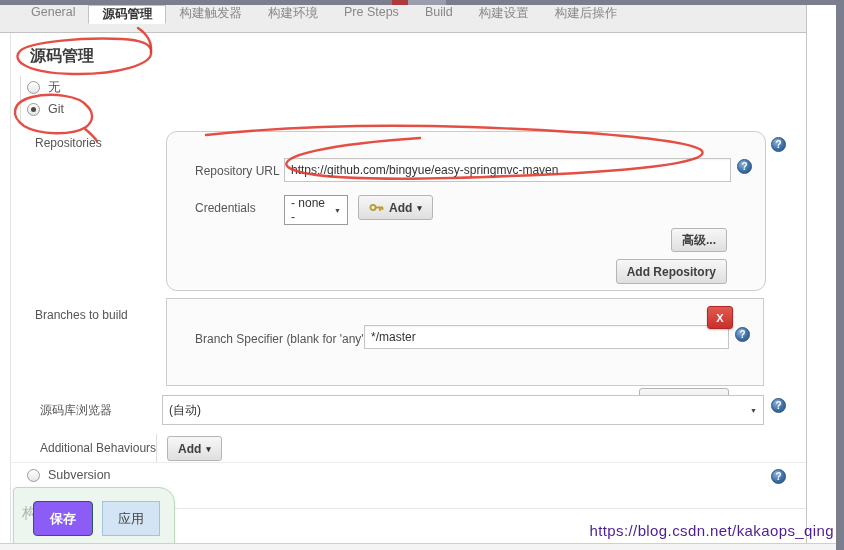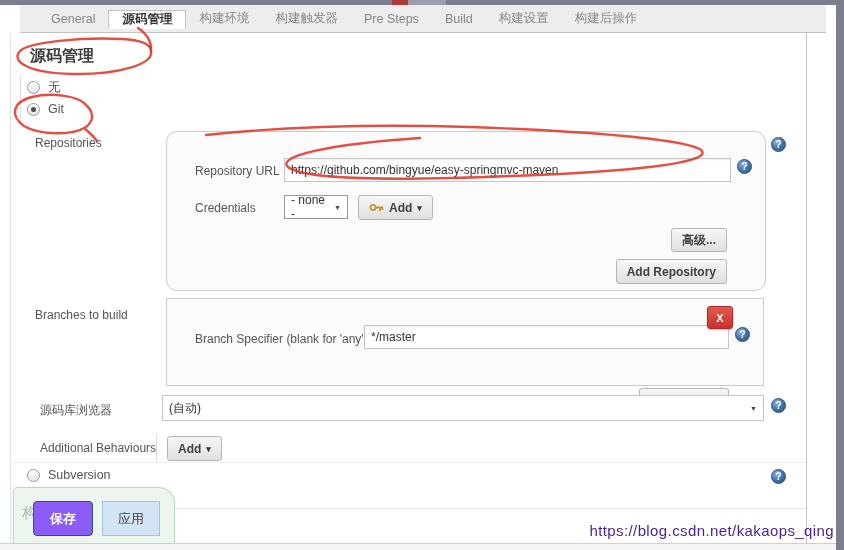--- a/index.html
+++ b/index.html
@@ -12,22 +12,22 @@
   .strip-gray{position:absolute;left:408px;top:0;width:38px;height:5px;background:#9a9dab;z-index:41;}
   .window-right-edge{position:absolute;left:836px;top:0;width:8px;height:550px;background:#7b7e8c;z-index:40;}
   .right-gutter{position:absolute;left:806px;top:5px;width:30px;height:545px;background:#fff;
                 border-left:1px solid #c4c4c4;z-index:2;}
   .bottom-edge{position:absolute;left:0;top:543px;width:836px;height:7px;background:#f4f4f4;
                border-top:1px solid #cfcfcf;z-index:25;}
   .watermark{position:absolute;right:10px;top:522px;font-size:15px;color:#4c1d95;z-index:30;letter-spacing:.4px;}
 
   
   .tabbar{position:absolute;left:0;top:5px;width:806px;height:28px;background:#ededed;
-          border-bottom:1px solid #c2c2c2;box-sizing:border-box;display:flex;align-items:center;
-          padding-left:18px;z-index:3;margin-left:20px;}
+          border-bottom:1px solid #c2c2c2;box-sizing:border-box;display:flex;align-items:flex-start;
+          padding-left:18px;z-index:3;}
   .tab{padding:0 13px;display:flex;align-items:center;font-size:12.5px;color:#878787;white-space:nowrap;}
   .tab.active{background:#fff;border:1px solid #c2c2c2;border-bottom:1px solid #fff;margin-bottom:-1px;
               color:#333;font-weight:bold;}
 
   .content-left-border{position:absolute;left:10px;top:33px;width:1px;height:517px;background:#e3e3e3;z-index:1;}
   .page-title{position:absolute;left:30px;top:46px;font-size:16px;font-weight:bold;color:#3c3c3c;z-index:4;}
 
   
   .radio-row{position:absolute;display:flex;align-items:center;gap:8px;z-index:4;}
   .radio{width:13px;height:13px;border-radius:50%;border:1px solid #9a9a9a;
@@ -38,21 +38,21 @@
   .radio-group-line{position:absolute;left:20px;top:76px;width:1px;height:46px;background:#dcdcdc;z-index:1;}
 
   
   .field-label{position:absolute;font-size:12px;color:#555;z-index:4;white-space:nowrap;}
   .chunk{position:absolute;border:1px solid #cccccc;background:#fbfbfb;box-sizing:border-box;z-index:3;}
   .inner-label{position:absolute;font-size:12px;color:#555;white-space:nowrap;}
   .text-input{position:absolute;border:1px solid #c5c5c5;box-sizing:border-box;font-size:12px;color:#333;
               padding:0 6px;background:#fff;box-shadow:inset 0 1px 2px rgba(0,0,0,.06);
               font-family:"Liberation Sans",sans-serif;}
   .select{position:absolute;display:flex;align-items:center;justify-content:space-between;
-          padding:8px 6px;border:1px solid #9a9a9a;background:#fff;font-size:12px;color:#333;
+          padding:14px 6px;border:1px solid #9a9a9a;background:#fff;font-size:12px;color:#333;
           box-sizing:border-box;z-index:4;}
   .select .arrow{font-size:7px;color:#444;margin-left:6px;}
   .btn{position:absolute;display:flex;align-items:center;justify-content:center;gap:5px;
        background:linear-gradient(#f7f7f7,#dfdfdf);border:1px solid #b5b5b5;border-radius:3px;
        color:#404040;font-size:12px;font-weight:bold;padding:0 10px;box-sizing:border-box;white-space:nowrap;}
   .caret{font-size:9px;color:#333;}
   .help{position:absolute;width:15px;height:15px;border-radius:50%;
         background:radial-gradient(circle at 35% 30%, #8cb6e0, #3f6fa6 55%, #2a5480);
         color:#fff;font-size:10px;font-weight:bold;display:flex;align-items:center;justify-content:center;
         z-index:5;border:1px solid #27517c;box-sizing:border-box;}
@@ -86,22 +86,22 @@
   <div class="strip-red"></div>
   <div class="strip-gray"></div>
   <div class="right-gutter"></div>
   <div class="window-right-edge"></div>
   <div class="bottom-edge"></div>
   <div class="watermark">https://blog.csdn.net/kakaops_qing</div>
 
   <div class="tabbar">
     <span class="tab">General</span>
     <span class="tab active">源码管理</span>
+    <span class="tab">构建触发器</span>
     <span class="tab">构建环境</span>
-    <span class="tab">构建触发器</span>
     <span class="tab">Pre Steps</span>
     <span class="tab">Build</span>
     <span class="tab">构建设置</span>
     <span class="tab">构建后操作</span>
   </div>
 
   <div class="content-left-border"></div>
   <div class="page-title">源码管理</div>
 
   <div class="radio-group-line"></div>

